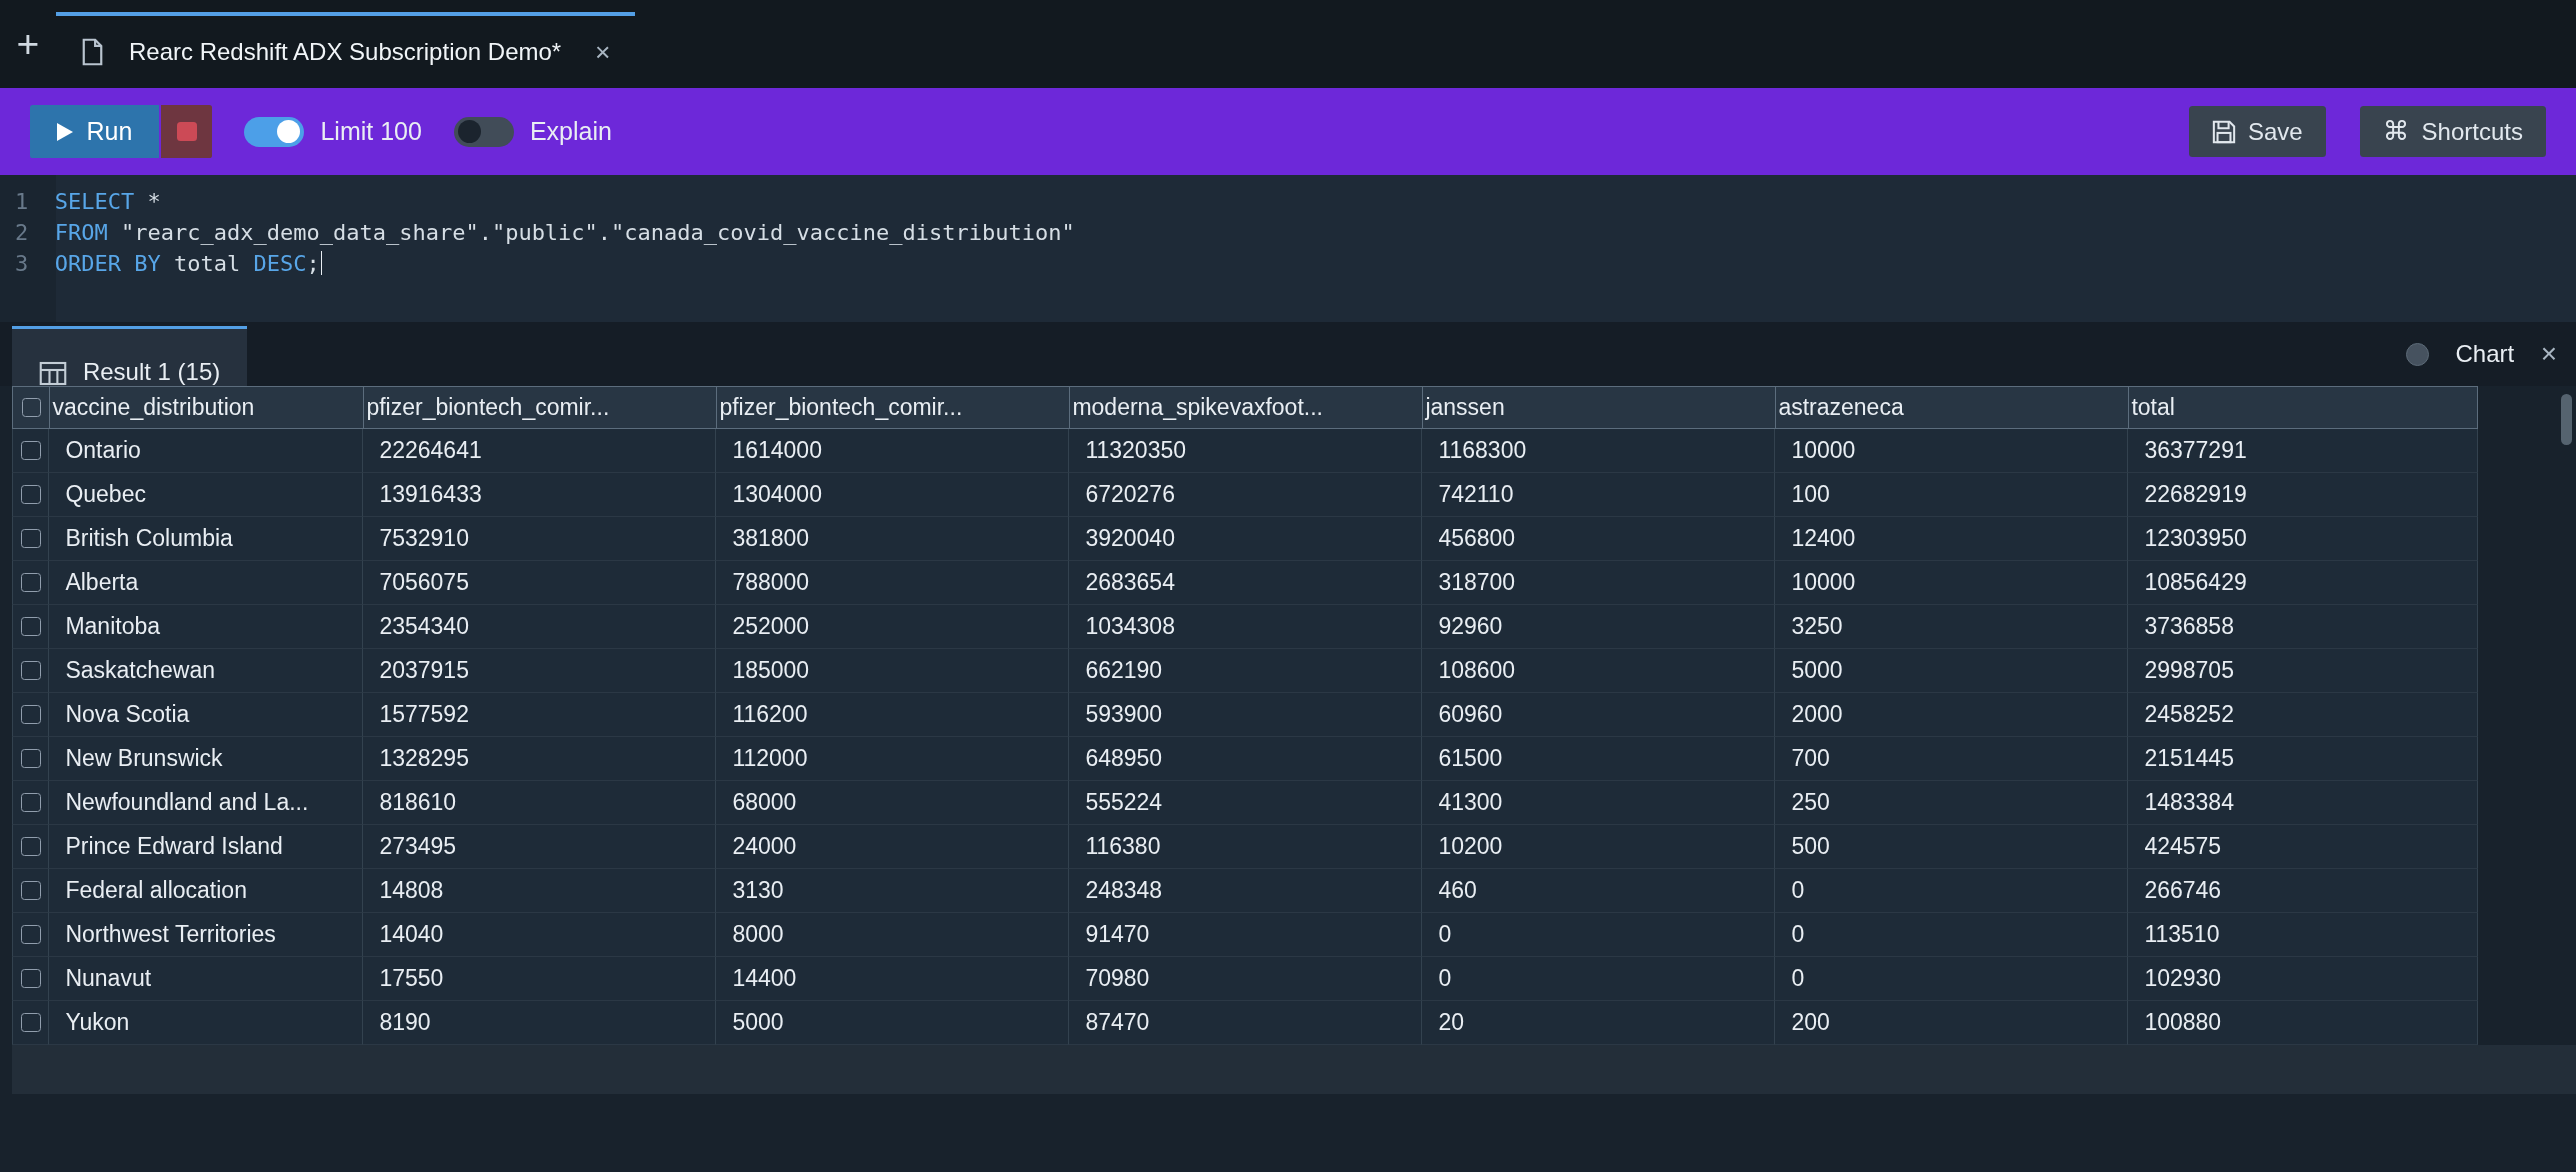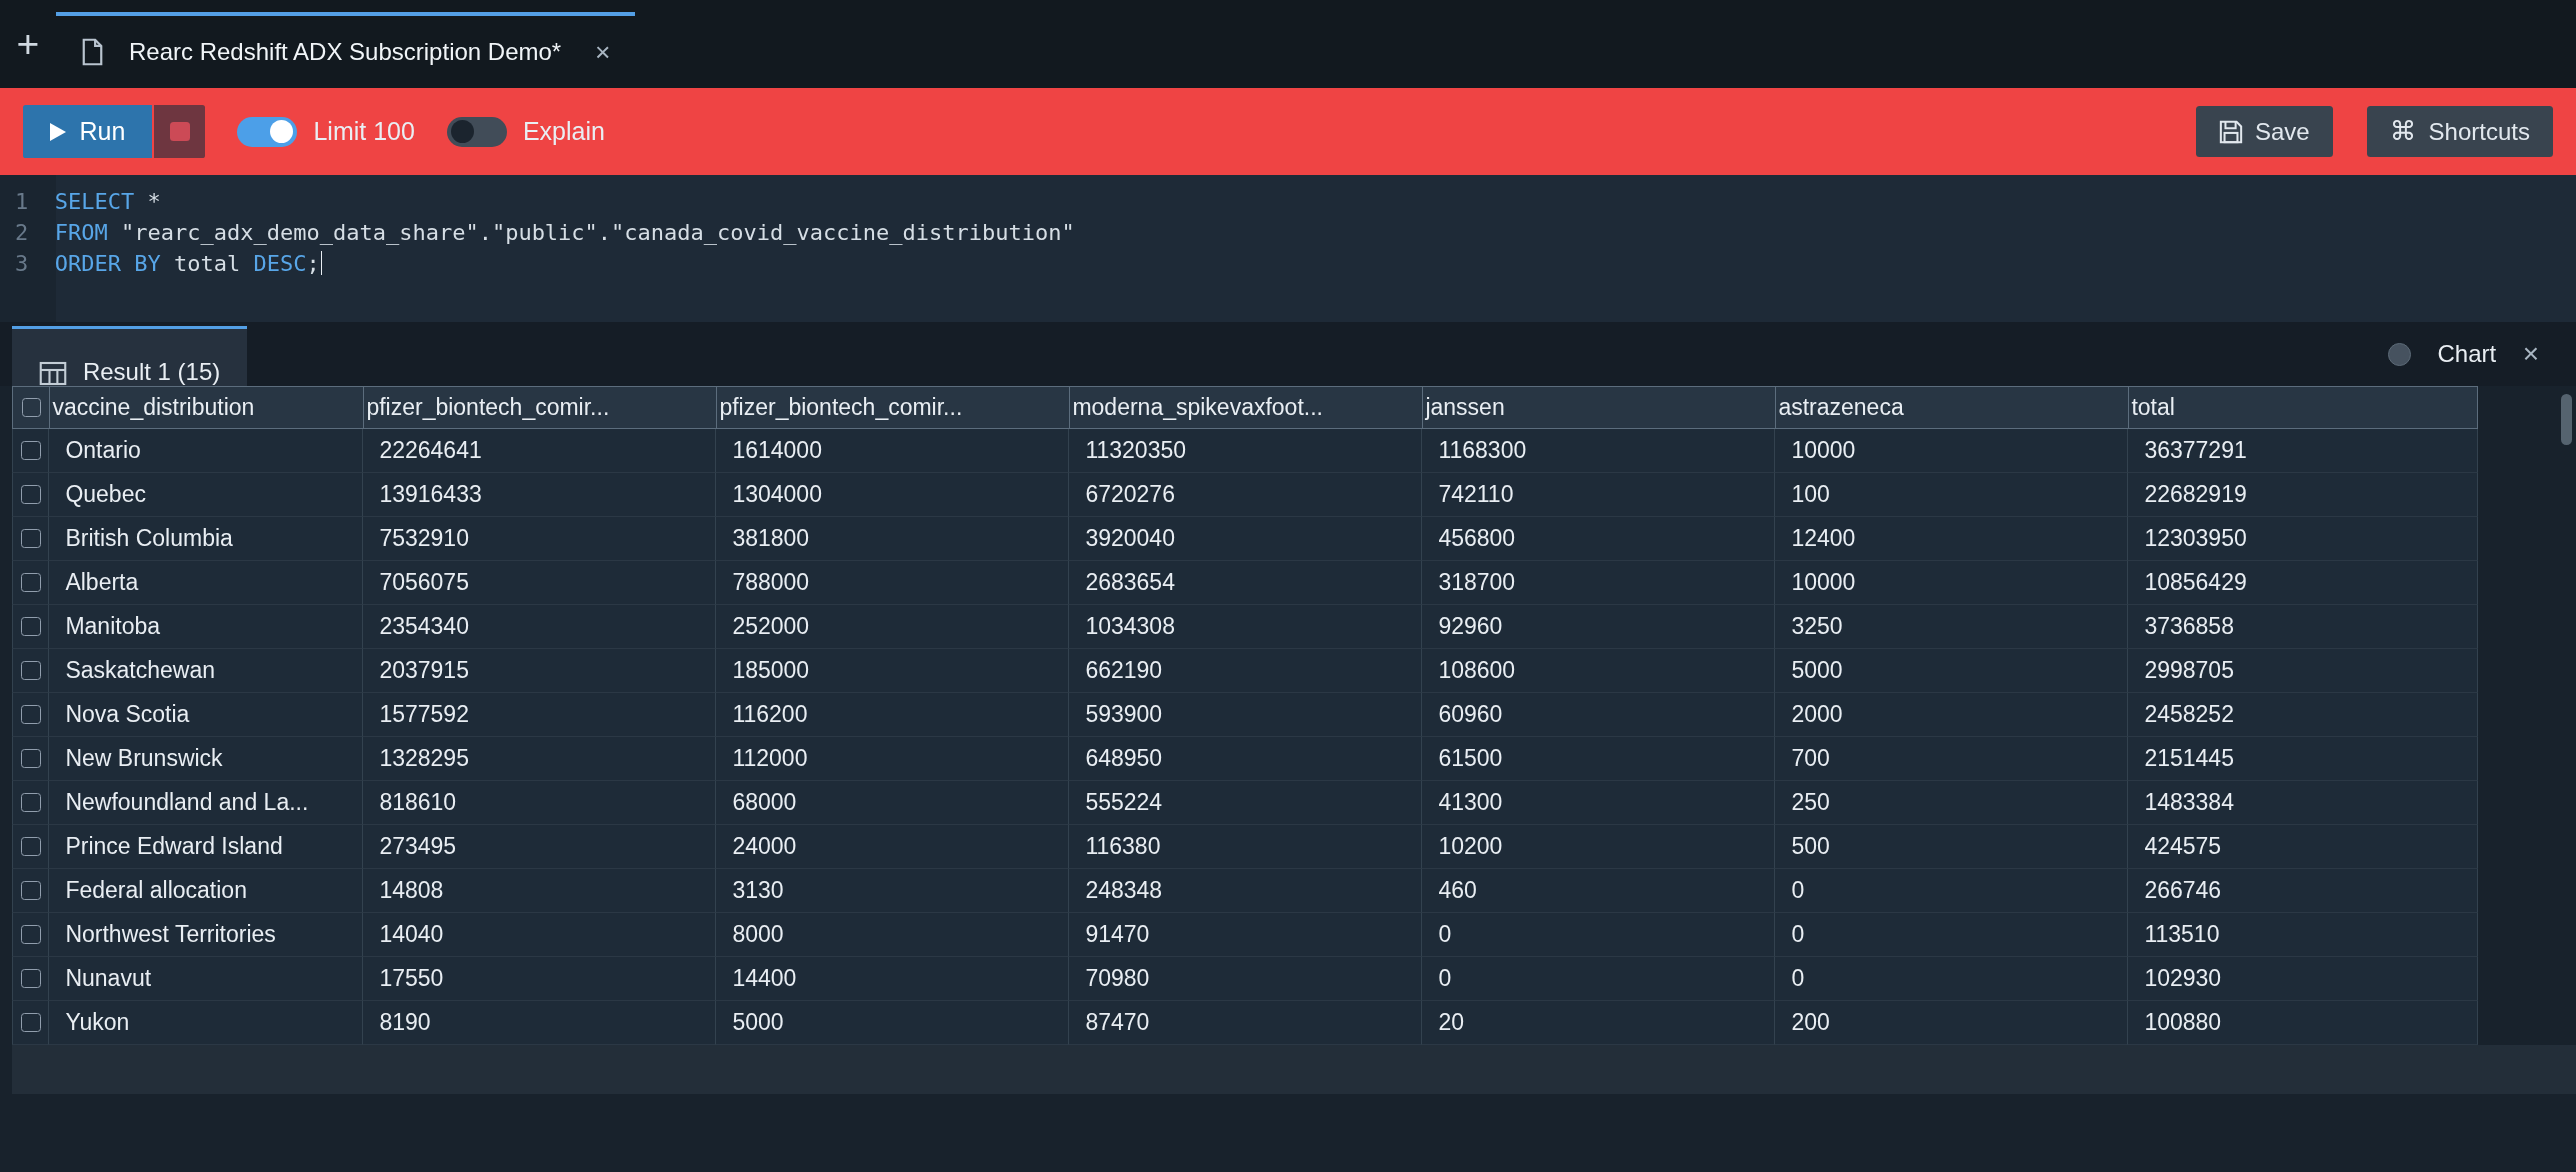--- a/index.html
+++ b/index.html
@@ -14,21 +14,21 @@
   .tabbar { height: 88px; background: #12191f; display: flex; align-items: stretch; }
   .newtab-btn { width: 56px; display: flex; align-items: center; justify-content: center;
     font-size: 39px; color: #cfd8e0; cursor: pointer; font-weight: 300; }
   .doc-tab { margin-top: 12.4px; display: flex; align-items: center; gap: 25px;
     padding: 0 25px; border-top: 4.4px solid #539fe5; background: #12191f; cursor: pointer; }
   .doc-tab .title { font-size: 24px; color: #f1f5f8; }
   .doc-tab .close { font-size: 26.5px; color: #a9b6c2; margin-left: 8.8px; }
   .doc-icon { width: 23px; height: 28px; flex: none; }
 
   
-  .toolbar { height: 87px; background: #ef4444; display: flex; align-items: center; padding: 0 23px; }
+  .toolbar { height: 87px; background: #6d28d9; display: flex; align-items: center; padding: 0 30px; }
   .run-btn { display: flex; align-items: center; gap: 14px; background: #2d74ac; color: #fff;
     font-size: 25px; padding: 0 26.5px; height: 53px; border-radius: 2.6px 0 0 2.6px; cursor: pointer; }
   .play-icon { width: 0; height: 0; border-left: 16px solid #fff;
     border-top: 9.7px solid transparent; border-bottom: 9.7px solid transparent; }
   .stop-btn { width: 51px; height: 53px; background: #6e3640; border-radius: 0 2.6px 2.6px 0;
     margin-left: 2.6px; display: flex; align-items: center; justify-content: center; cursor: pointer; }
   .stop-icon { width: 19.4px; height: 19.4px; background: #cc4a56; border-radius: 3.5px; }
   .toggle { width: 60px; height: 30px; border-radius: 15px; position: relative;
     margin-left: 32px; cursor: pointer; flex: none; }
   .toggle .knob { width: 23px; height: 23px; border-radius: 50%; position: absolute; top: 3.5px; }
@@ -52,21 +52,21 @@
   .tok-kw { color: #58a6e8; }
   .tok-plain { color: #d6dee5; }
   .caret { display: inline-block; width: 1.8px; height: 24px; background: #e9eef3;
     vertical-align: -4.4px; margin-left: 0.9px; }
 
   
   .results-bar { height: 64px; background: #151d26; display: flex; align-items: flex-end; position: relative; }
   .result-tab { display: flex; align-items: flex-end; gap: 16px; height: 60px; padding: 0 26.5px;
     background: #26313e; border-top: 3.5px solid #539fe5; font-size: 24px; margin-left: 12.4px; cursor: pointer; }
   .grid-icon { width: 28px; height: 25px; flex: none; }
-  .results-right { position: absolute; right: 37px; top: 0; height: 100%;
+  .results-right { position: absolute; right: 19px; top: 0; height: 100%;
     display: flex; align-items: center; gap: 26.5px; }
   .chart-dot { width: 23px; height: 23px; border-radius: 50%; background: #46525f;
     border: 1.8px solid #5c6a77; cursor: pointer; }
   .chart-label { font-size: 24px; }
   .results-close { font-size: 28px; color: #a9b6c2; cursor: pointer; }
 
   
   .table-area { background: #18222c; padding-left: 12.4px; }
   .trow { display: grid; grid-template-columns: 37px 314px 353px 353px 353px 353px 353px 350px;
     width: 2467px; }

